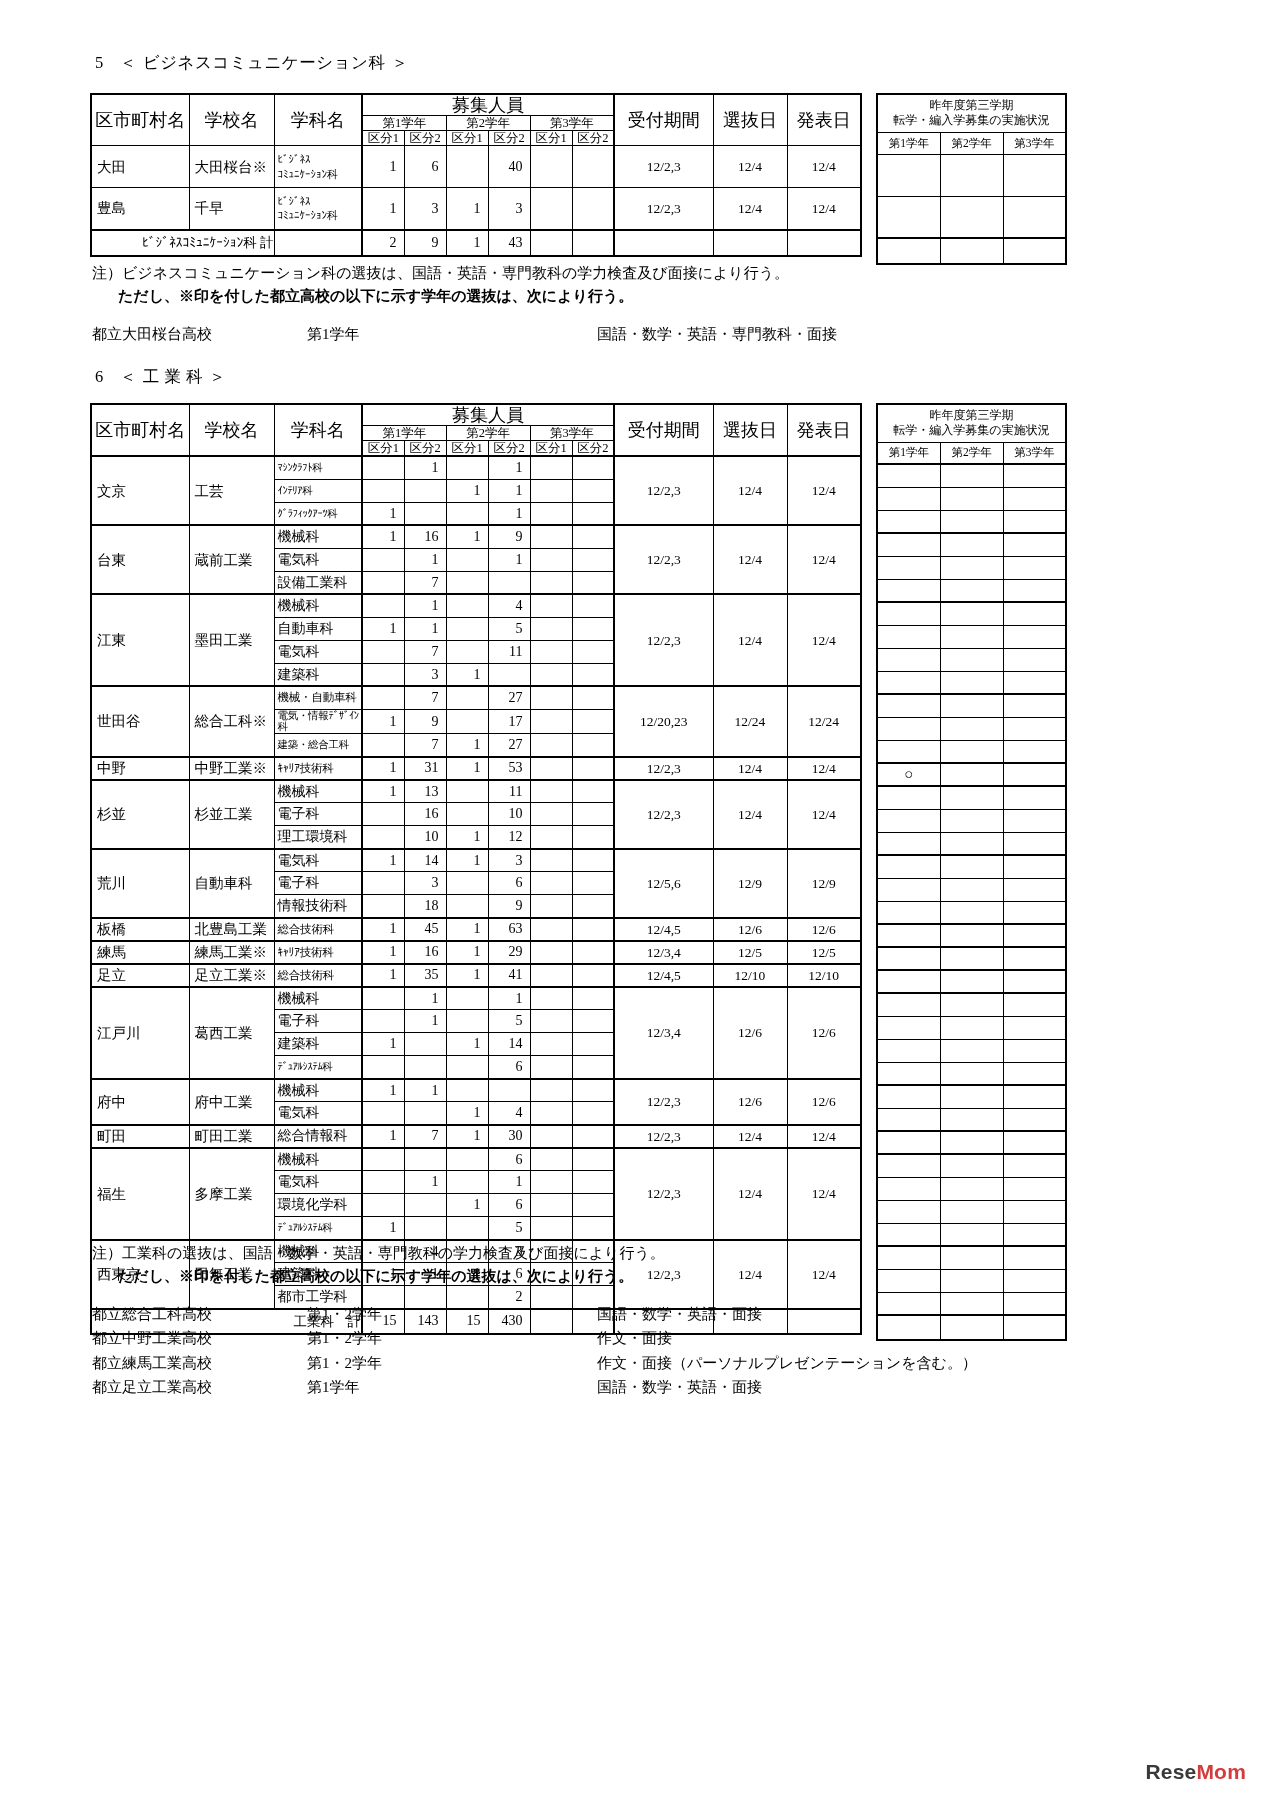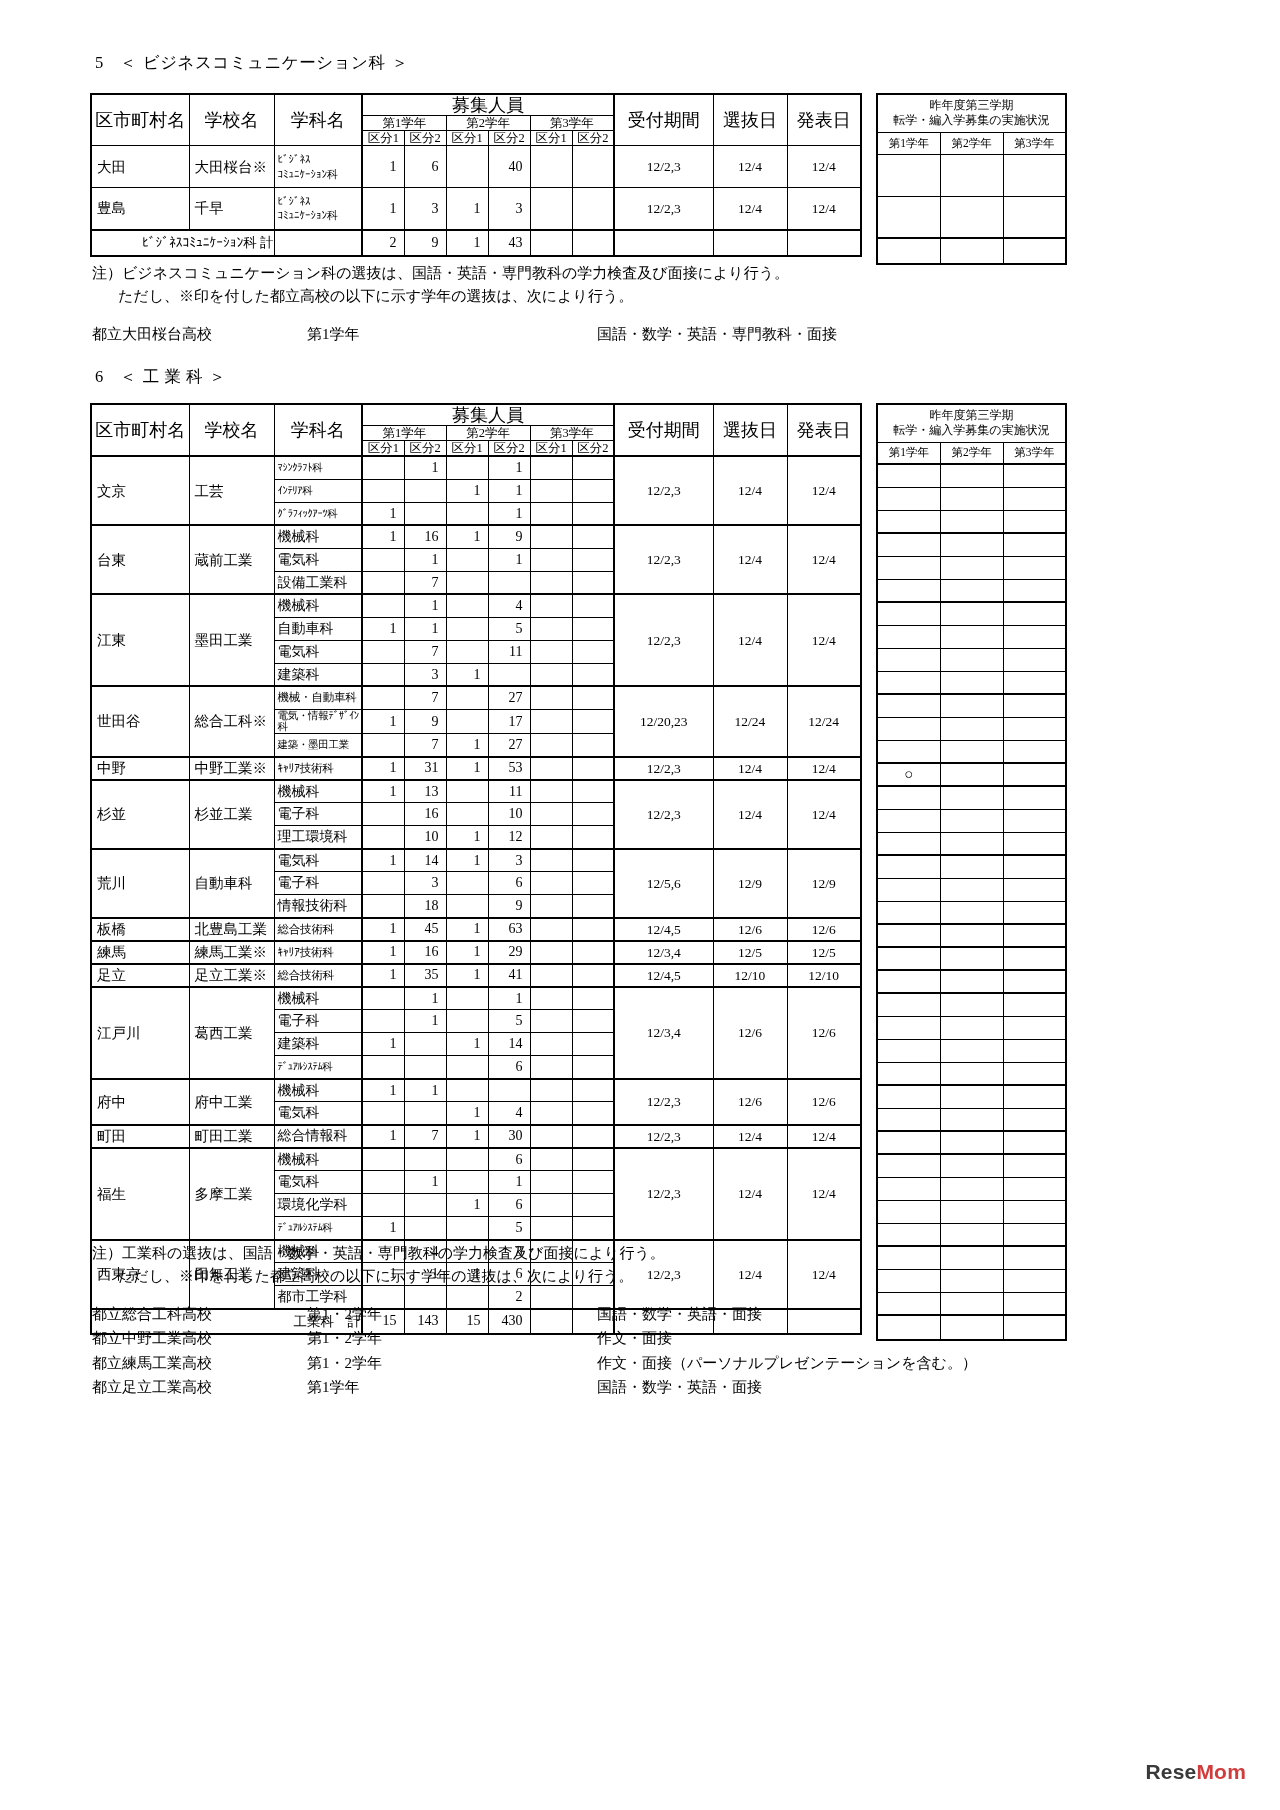--- a/index.html
+++ b/index.html
@@ -71,21 +71,21 @@
     text-align: right; font-size: 13.5px;
   }
   td.mark { font-size: 15px; }
 
   
   .note {
     font-size: 15px;
     line-height: 1.55;
     white-space: nowrap;
   }
-  .note-indent { padding-left: 26px; }
+  .note-indent { padding-left: 26px; font-weight: bold; }
   .exc-row { display: flex; font-size: 15px; line-height: 1.62; white-space: nowrap; }
   .exc-school { width: 215px; }
   .exc-grade  { width: 290px; }
   .exc-sub    { }
 
   
   .watermark {
     position: absolute;
     right: 34px; bottom: 26px;
     font-family: "Liberation Sans", sans-serif;
@@ -419,21 +419,21 @@
           <tr style="height: 23px;">
             <td class="dept sq thick-r">電気・情報ﾃﾞｻﾞｲﾝ科</td>
             <td class="num">1</td>
             <td class="num">9</td>
             <td class="num"></td>
             <td class="num">17</td>
             <td class="num"></td>
             <td class="num thick-r"></td>
           </tr>
           <tr style="height: 23px;">
-            <td class="dept sq thick-r">建築・墨田工業</td>
+            <td class="dept sq thick-r">建築・総合工科</td>
             <td class="num"></td>
             <td class="num">7</td>
             <td class="num">1</td>
             <td class="num">27</td>
             <td class="num"></td>
             <td class="num thick-r"></td>
           </tr>
           <tr style="height: 23px;">
             <td class="city thick-t">中野</td>
             <td class="school thick-t">中野工業※</td>

